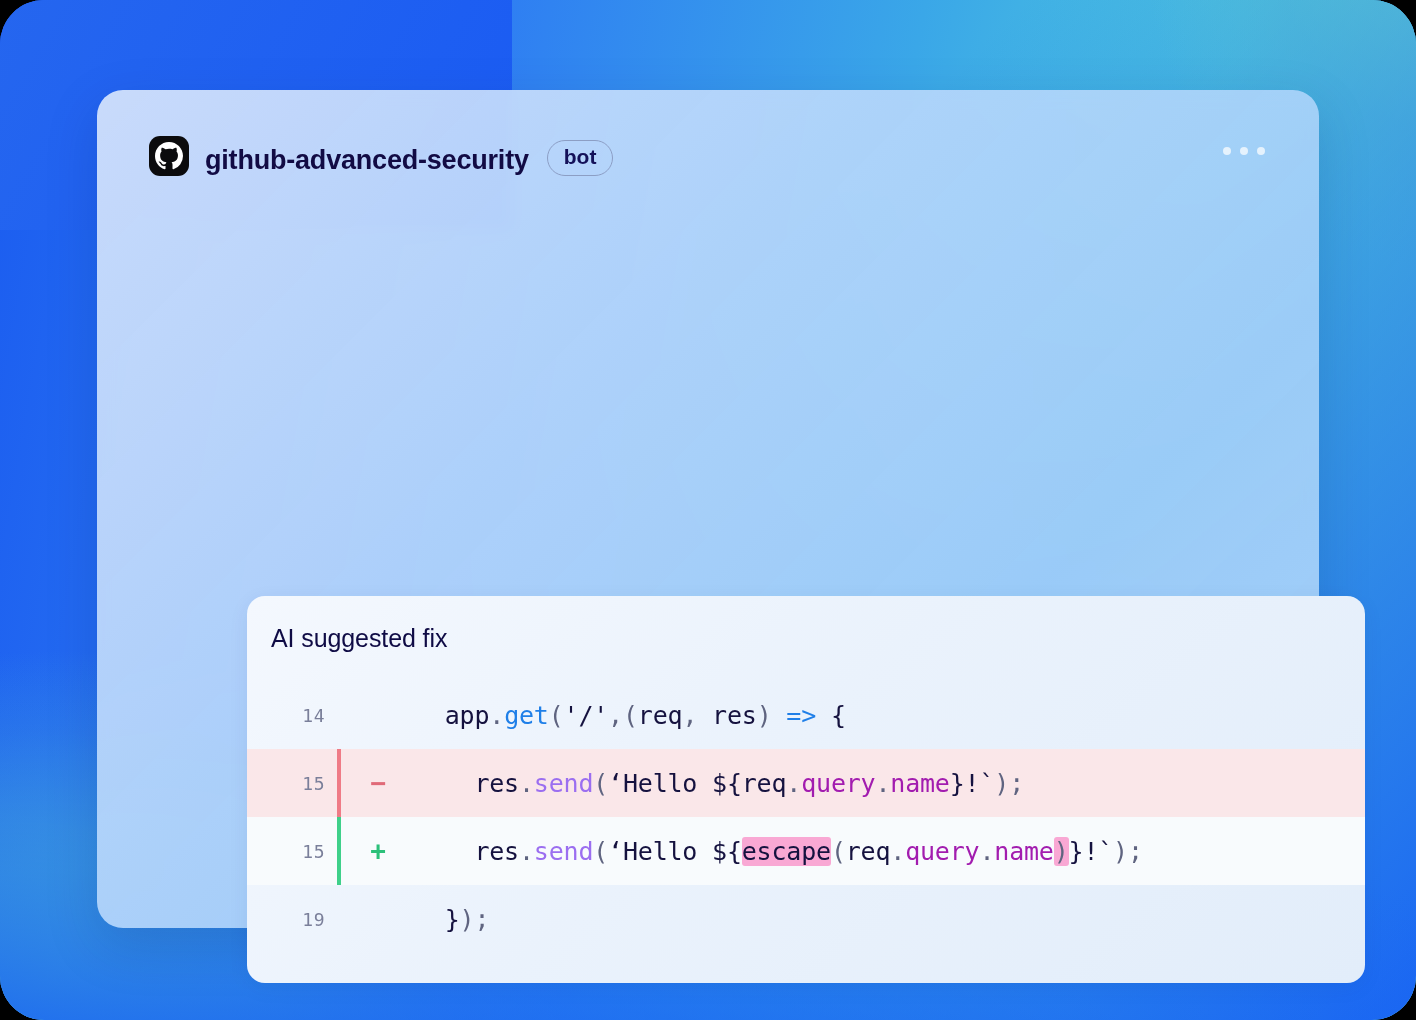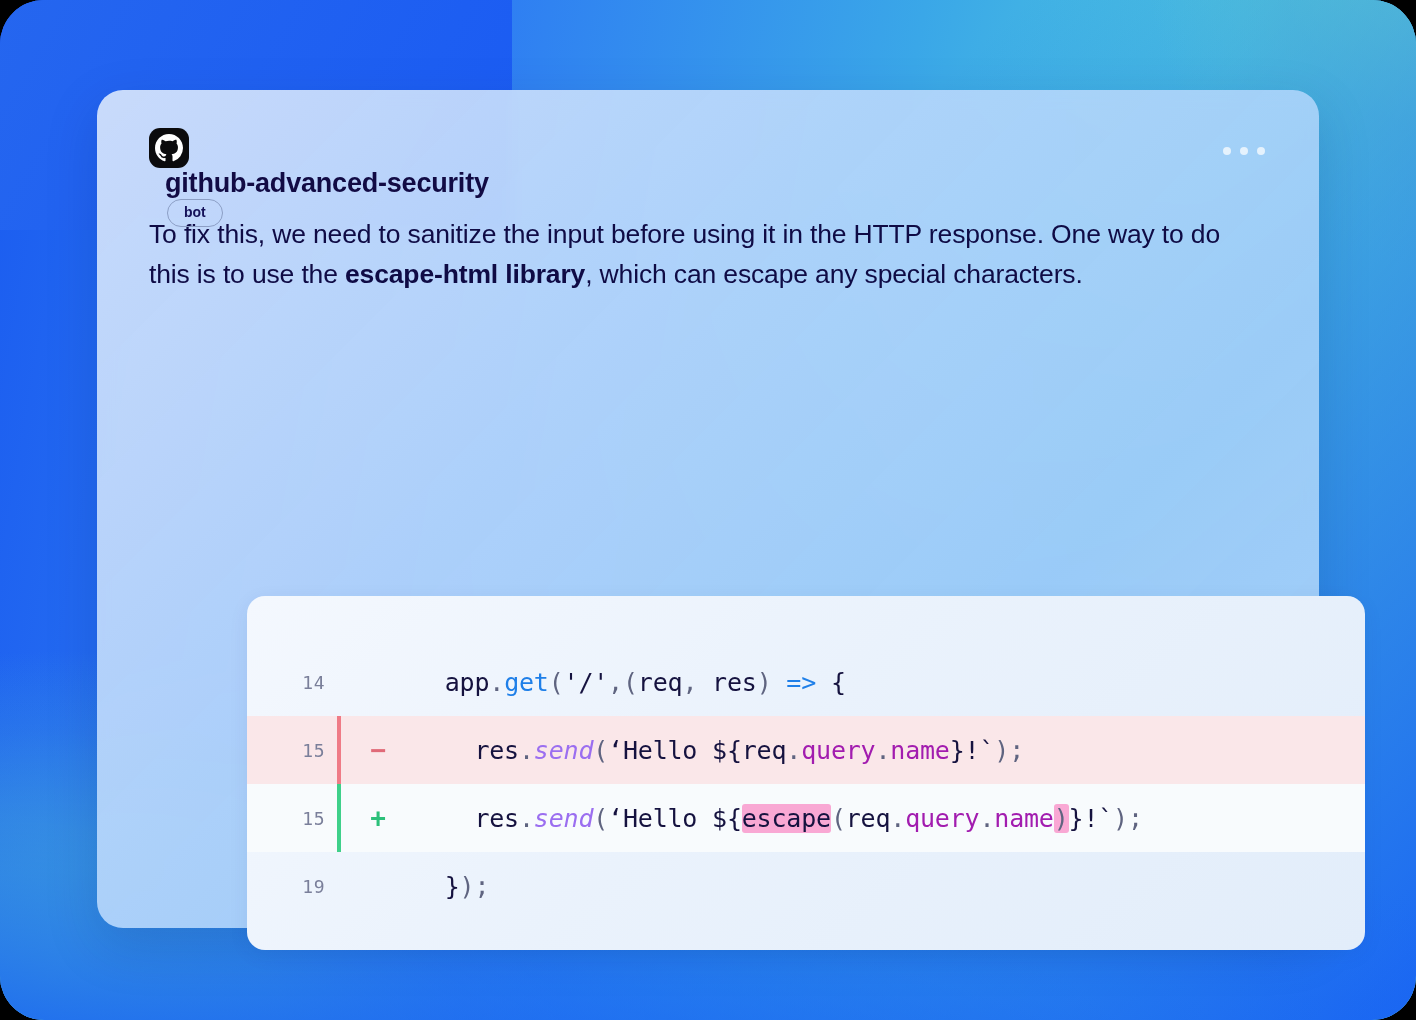--- a/index.html
+++ b/index.html
@@ -85,24 +85,23 @@
       rgba(186,216,251,0.90) 38%,
       rgba(168,210,249,0.88) 70%,
       rgba(178,216,250,0.90) 100%);
     box-shadow: 0 18px 52px rgba(10,40,110,0.18);
     backdrop-filter: blur(8px);
   }
 
   
   #card-header {
     display: flex;
-    align-items: flex-start;
+    align-items: flex-end;
     height: 48px;
     position: relative;
-    flex-direction: column;
   }
 
   .gh-avatar {
     width: 40px; height: 40px;
     border-radius: 11px;
     background: #0b0b0d;
     display: flex; align-items: center; justify-content: center;
     flex: 0 0 auto;
   }
   .gh-avatar svg { width: 28px; height: 28px; display: block; }
@@ -114,21 +113,21 @@
     color: #120b44;
     letter-spacing: -0.2px;
     white-space: nowrap;
   }
 
   #bot-badge {
     margin-left: 18px;
     border: 1.6px solid #8c9ec4;
     border-radius: 999px;
     padding: 4px 16px 5px 16px;
-    font-size: 14px;
+    font-size: 21px;
     font-weight: bold;
     color: #141159;
     line-height: 1.18;
   }
 
   #overflow-menu {
     position: absolute;
     right: 0;
     top: 13px;
     display: flex;
@@ -218,21 +217,21 @@
 
   .code {
     flex: 1 1 auto;
     white-space: pre;
     color: #15123f;
     letter-spacing: -0.2px;
   }
 
   
   .t-fn     { color: #1f7fe8; }   
-  .t-method { color: #9b6ef0; font-style: italic; }   
+  .t-method { color: #9b6ef0; }   
   .t-prop   { color: #a21caf; }   
   .t-arrow  { color: #1f7fe8; }   
   .t-punct  { color: #5f6480; }   
   .t-str    { color: #15123f; }
   .hl-add   { background: #f9a8d4; border-radius: 3px; }
 </style>
 </head>
 <body>
 
 <div id="canvas">
@@ -260,25 +259,23 @@
       <span id="author-name">github-advanced-security</span>
       <span id="bot-badge">bot</span>
       <span id="overflow-menu">
         <i></i>
         <i></i>
         <i></i>
       </span>
     </div>
 
 
-    <p class="body-para second">
-      <span>To fix this, we need to sanitize the input before using it in the HTTP response. One way to do this is to use the </span><b>escape-html library</b><span>, which can escape any special characters.</span>
-    </p>
 
     <div id="fix-panel">
+      <div id="fix-title">AI suggested fix</div>
 
       <div id="diff-body">
 
         <div class="diff-row ctx">
           <span class="ln">14</span>
           <span class="gutter-bar"></span>
           <span class="sign"></span>
           <span class="code">  app<span class="t-punct">.</span><span class="t-fn">get</span><span class="t-punct">(</span><span class="t-str">'/'</span><span class="t-punct">,(</span>req<span class="t-punct">,</span> res<span class="t-punct">)</span> <span class="t-arrow">=&gt;</span> {</span>
         </div>
 

